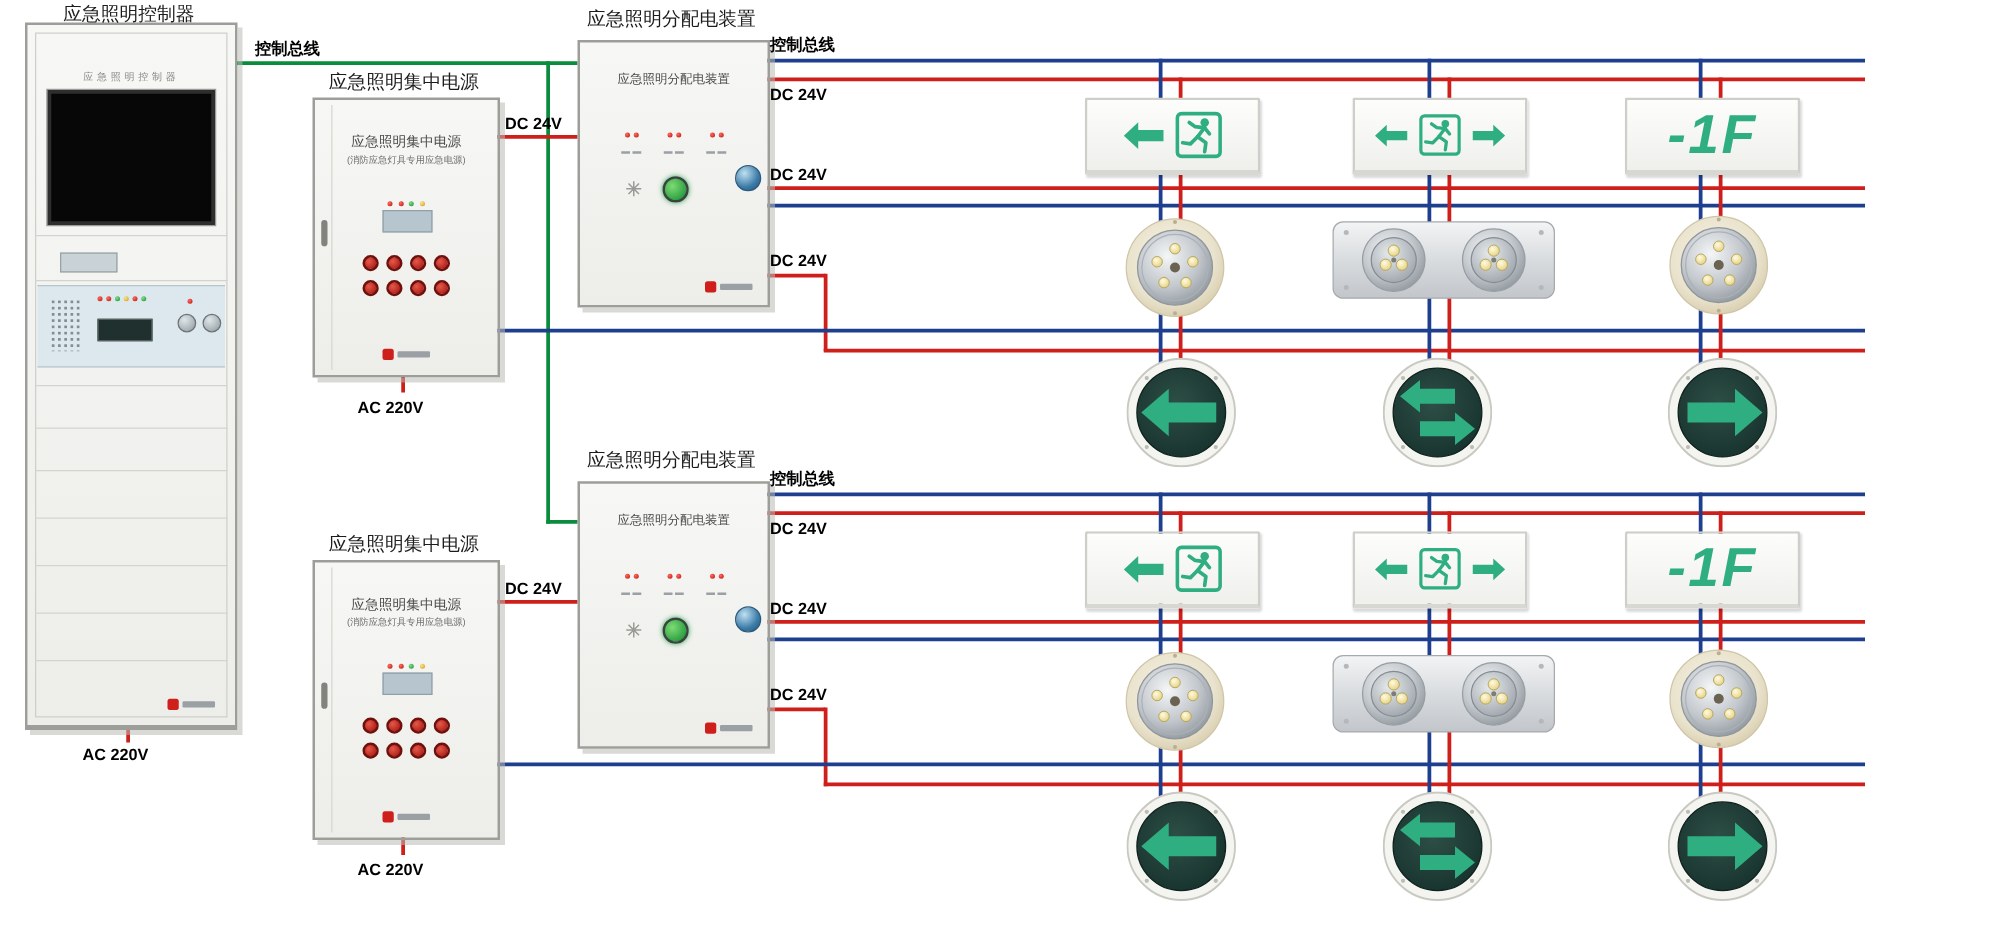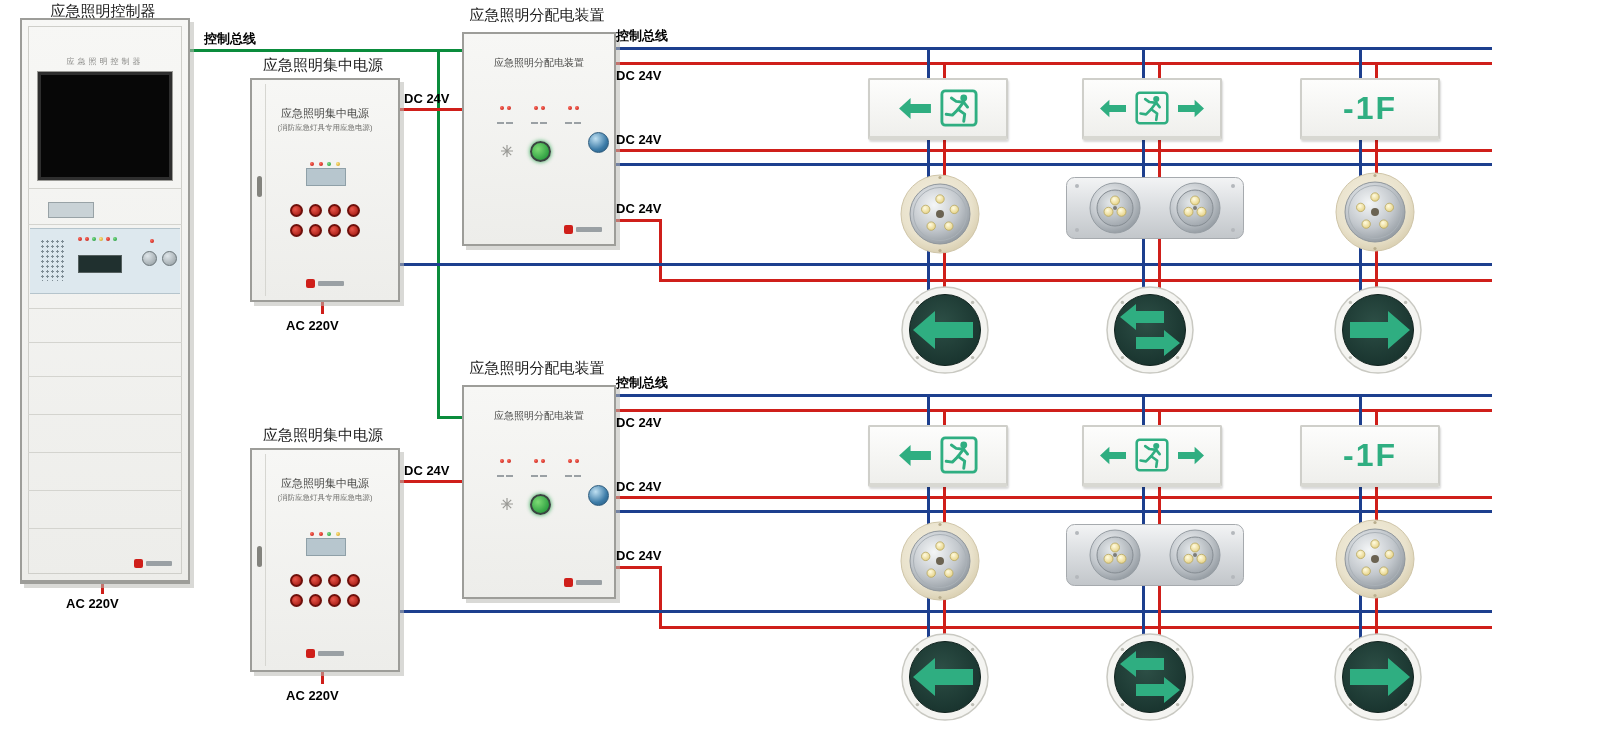--- a/index.html
+++ b/index.html
@@ -58,21 +58,21 @@
         background:radial-gradient(circle at 35% 35%,#7ddb74,#118a2f);box-shadow:0 0 4px #2aa84f;}
   .bdisc{position:absolute;width:19px;height:19px;border-radius:50%;border:1px solid #2b5a7d;
          background:radial-gradient(circle at 35% 30%,#bfe0f2,#3d7ca8 60%,#22557a);}
   .buzzer{position:absolute;}
 
   
   .exit-sign{position:absolute;z-index:2;width:136px;height:56px;display:flex;align-items:center;justify-content:center;gap:9px;
              background:linear-gradient(180deg,#fdfdfc,#efefec);border:2px solid #cfcfca;border-bottom:4px solid #d8d8d2;
              border-radius:2px;box-shadow:1px 2px 2px rgba(0,0,0,.15);}
   .green-ink{color:var(--sign-green,#2fae81);}
-  .floor-text{font-weight:bold;font-size:32px;letter-spacing:2px;line-height:1;}
+  .floor-text{font-weight:bold;font-size:44px;letter-spacing:2px;line-height:1;font-style:italic;}
 
   .dev{position:absolute;z-index:2;}
 </style>
 </head>
 <body>
 
 <svg width="0" height="0" style="position:absolute" aria-hidden="true">
   <defs>
     <radialGradient id="ringG" cx="45%" cy="40%" r="65%">
       <stop offset="0" stop-color="#f6f1e2"></stop>

